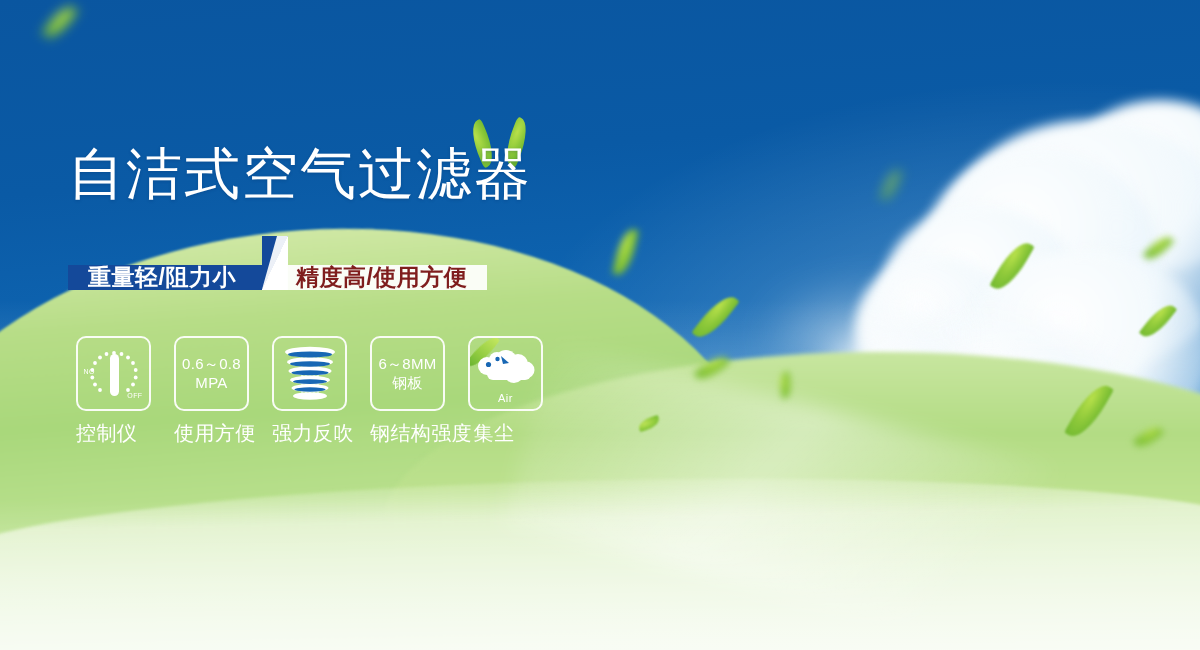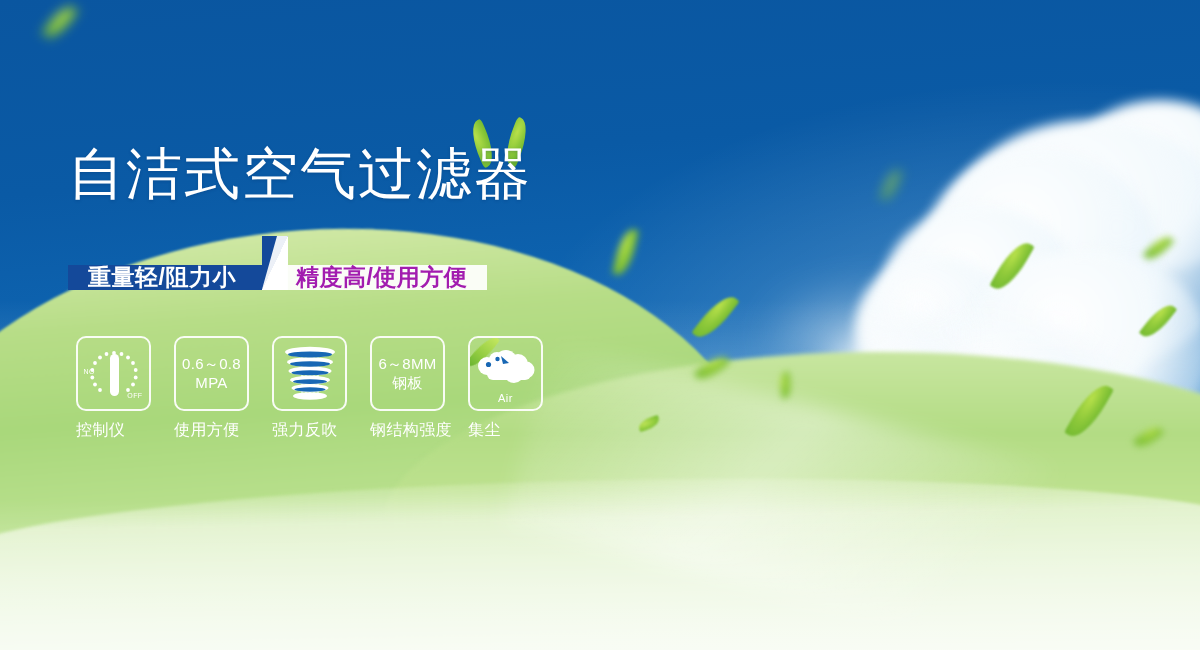--- a/index.html
+++ b/index.html
@@ -167,21 +167,21 @@
     clip-path:polygon(0 0, 58% 0, 0 100%);
   }
   .badge-wedge::after {
     content:"";
     position:absolute; inset:0;
     background:rgba(255,255,255,0.92);
     clip-path:polygon(58% 0, 100% 0, 100% 100%, 0 100%);
   }
   .badge-secondary {
     background:rgba(255,255,255,0.92);
-    color:#a21caf;
+    color:#7f1d1d;
     padding:0 20px 0 8px;
     font-weight:700;
   }
 
   
   .features {
     position:absolute; left:76px; top:336px;
     display:flex;
     gap:0;
   }
@@ -200,22 +200,22 @@
   }
   .feat-text {
     font-size:15px; line-height:1.22;
     letter-spacing:.3px;
     font-weight:400;
     color:#ffffff;
     white-space:pre-line;
   }
   .feat-label {
     margin-top:9px;
-    text-align:left;
-    font-size:16px;
+    text-align:center;
+    font-size:20px;
     color:#ffffff;
     letter-spacing:.4px;
     white-space:nowrap;
     font-family:Liberation Mono, monospace;
   }
 
   
   .gauge { position:relative; width:62px; height:60px; }
   .gauge svg { position:absolute; left:0; top:0; }
   .gauge-no, .gauge-off {

